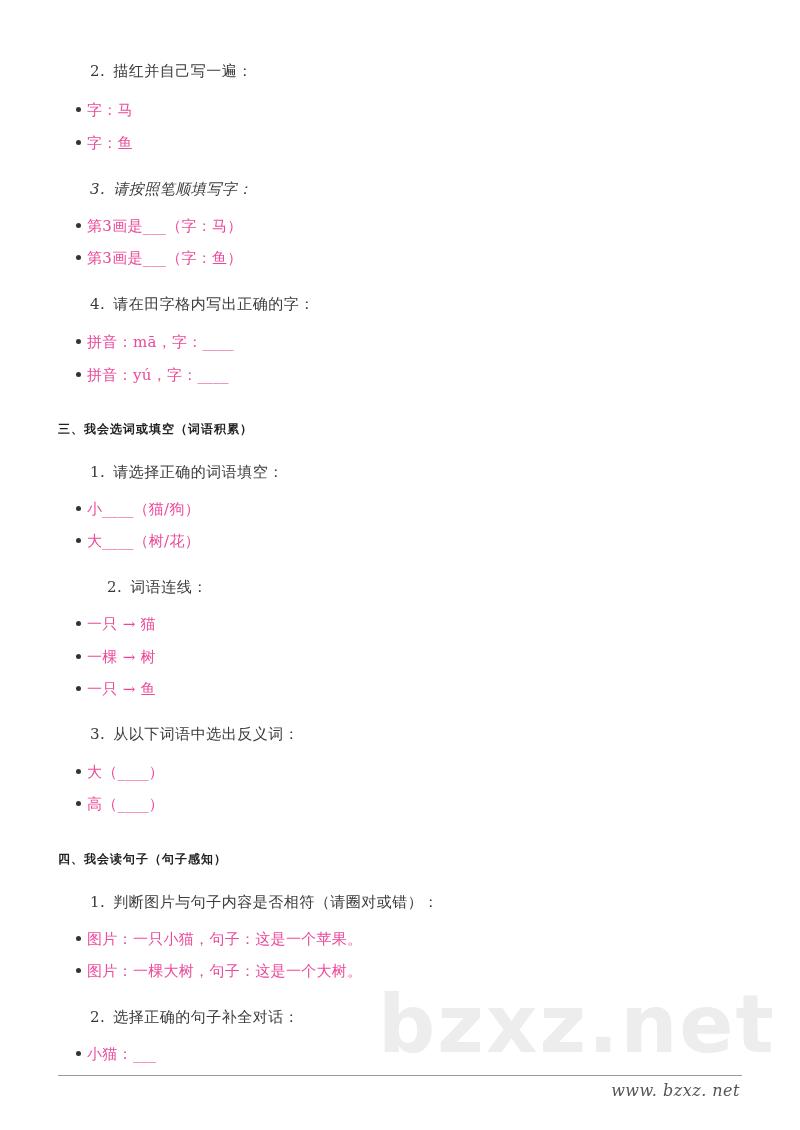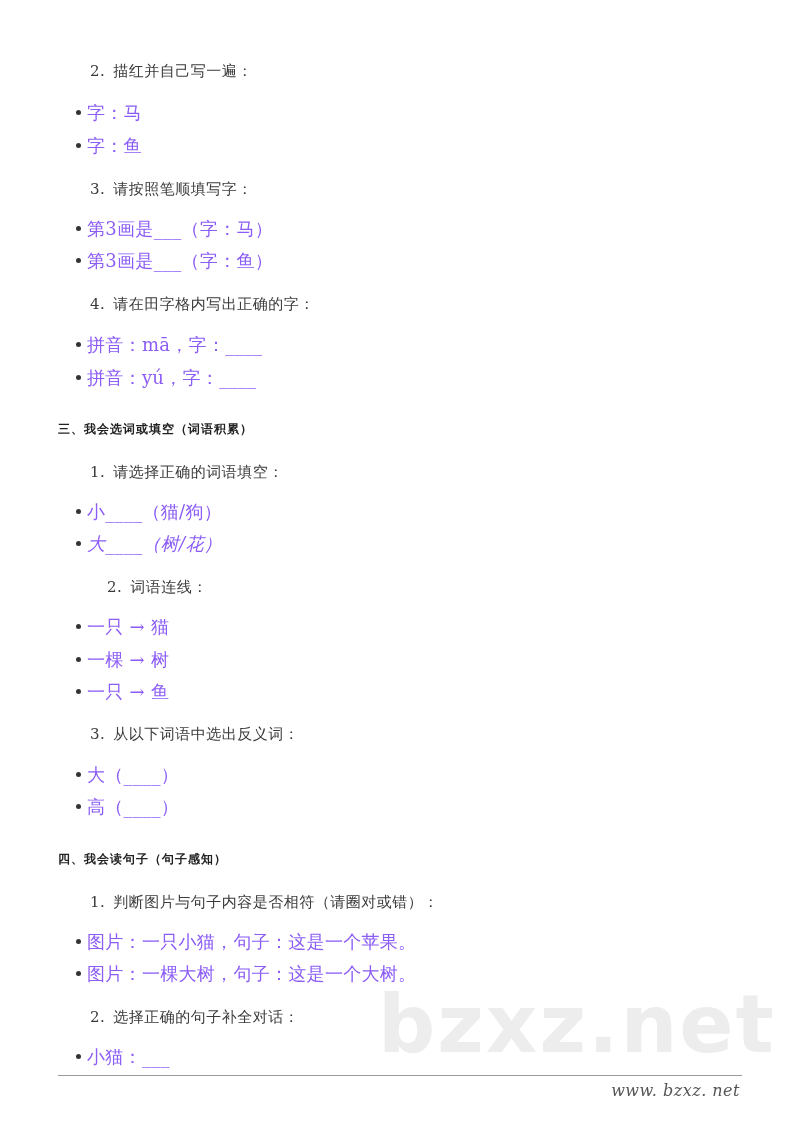--- a/index.html
+++ b/index.html
@@ -29,22 +29,22 @@
       color: #3a3a3a;
       white-space: nowrap;
       letter-spacing: 0.5px;
     }
     .q-title .num {
       margin-right: 8px;
     }
     .bullet-item {
       position: absolute;
       left: 76px;
-      font-size: 18px;
-      color: #8b5cf6;
+      font-size: 15px;
+      color: #ec4899;
       white-space: nowrap;
       letter-spacing: 0.3px;
     }
     .bullet-item .dot {
       display: inline-block;
       width: 5px;
       height: 5px;
       border-radius: 50%;
       background: #333;
       margin-right: 6px;
@@ -106,21 +106,21 @@
     <div class="q-title" style="top:62px;">
       <span class="num">2.</span><span>描红并自己写一遍：</span>
     </div>
     <div class="bullet-item" style="top:101px;">
       <span class="dot"></span><span>字：马</span>
     </div>
     <div class="bullet-item" style="top:134px;">
       <span class="dot"></span><span>字：鱼</span>
     </div>
 
-    <div class="q-title" style="top:180px;">
+    <div class="q-title" style="top:180px;font-style:italic;">
       <span class="num">3.</span><span>请按照笔顺填写字：</span>
     </div>
     <div class="bullet-item" style="top:217px;">
       <span class="dot"></span><span>第3画是___（字：马）</span>
     </div>
     <div class="bullet-item" style="top:249px;">
       <span class="dot"></span><span>第3画是___（字：鱼）</span>
     </div>
 
     <div class="q-title" style="top:295px;">
@@ -134,21 +134,21 @@
     </div>
 
     <div class="section-heading" style="top:421px;">三、我会选词或填空（词语积累）</div>
 
     <div class="q-title" style="top:463px;text-align:center;">
       <span class="num">1.</span><span>请选择正确的词语填空：</span>
     </div>
     <div class="bullet-item" style="top:500px;">
       <span class="dot"></span><span>小____（猫/狗）</span>
     </div>
-    <div class="bullet-item" style="top:532px;font-style:italic;">
+    <div class="bullet-item" style="top:532px;">
       <span class="dot"></span><span>大____（树/花）</span>
     </div>
 
     <div class="q-title" style="top:578px;margin-left:17px;">
       <span class="num">2.</span><span>词语连线：</span>
     </div>
     <div class="bullet-item" style="top:615px;">
       <span class="dot"></span><span>一只 → 猫</span>
     </div>
     <div class="bullet-item" style="top:648px;">

